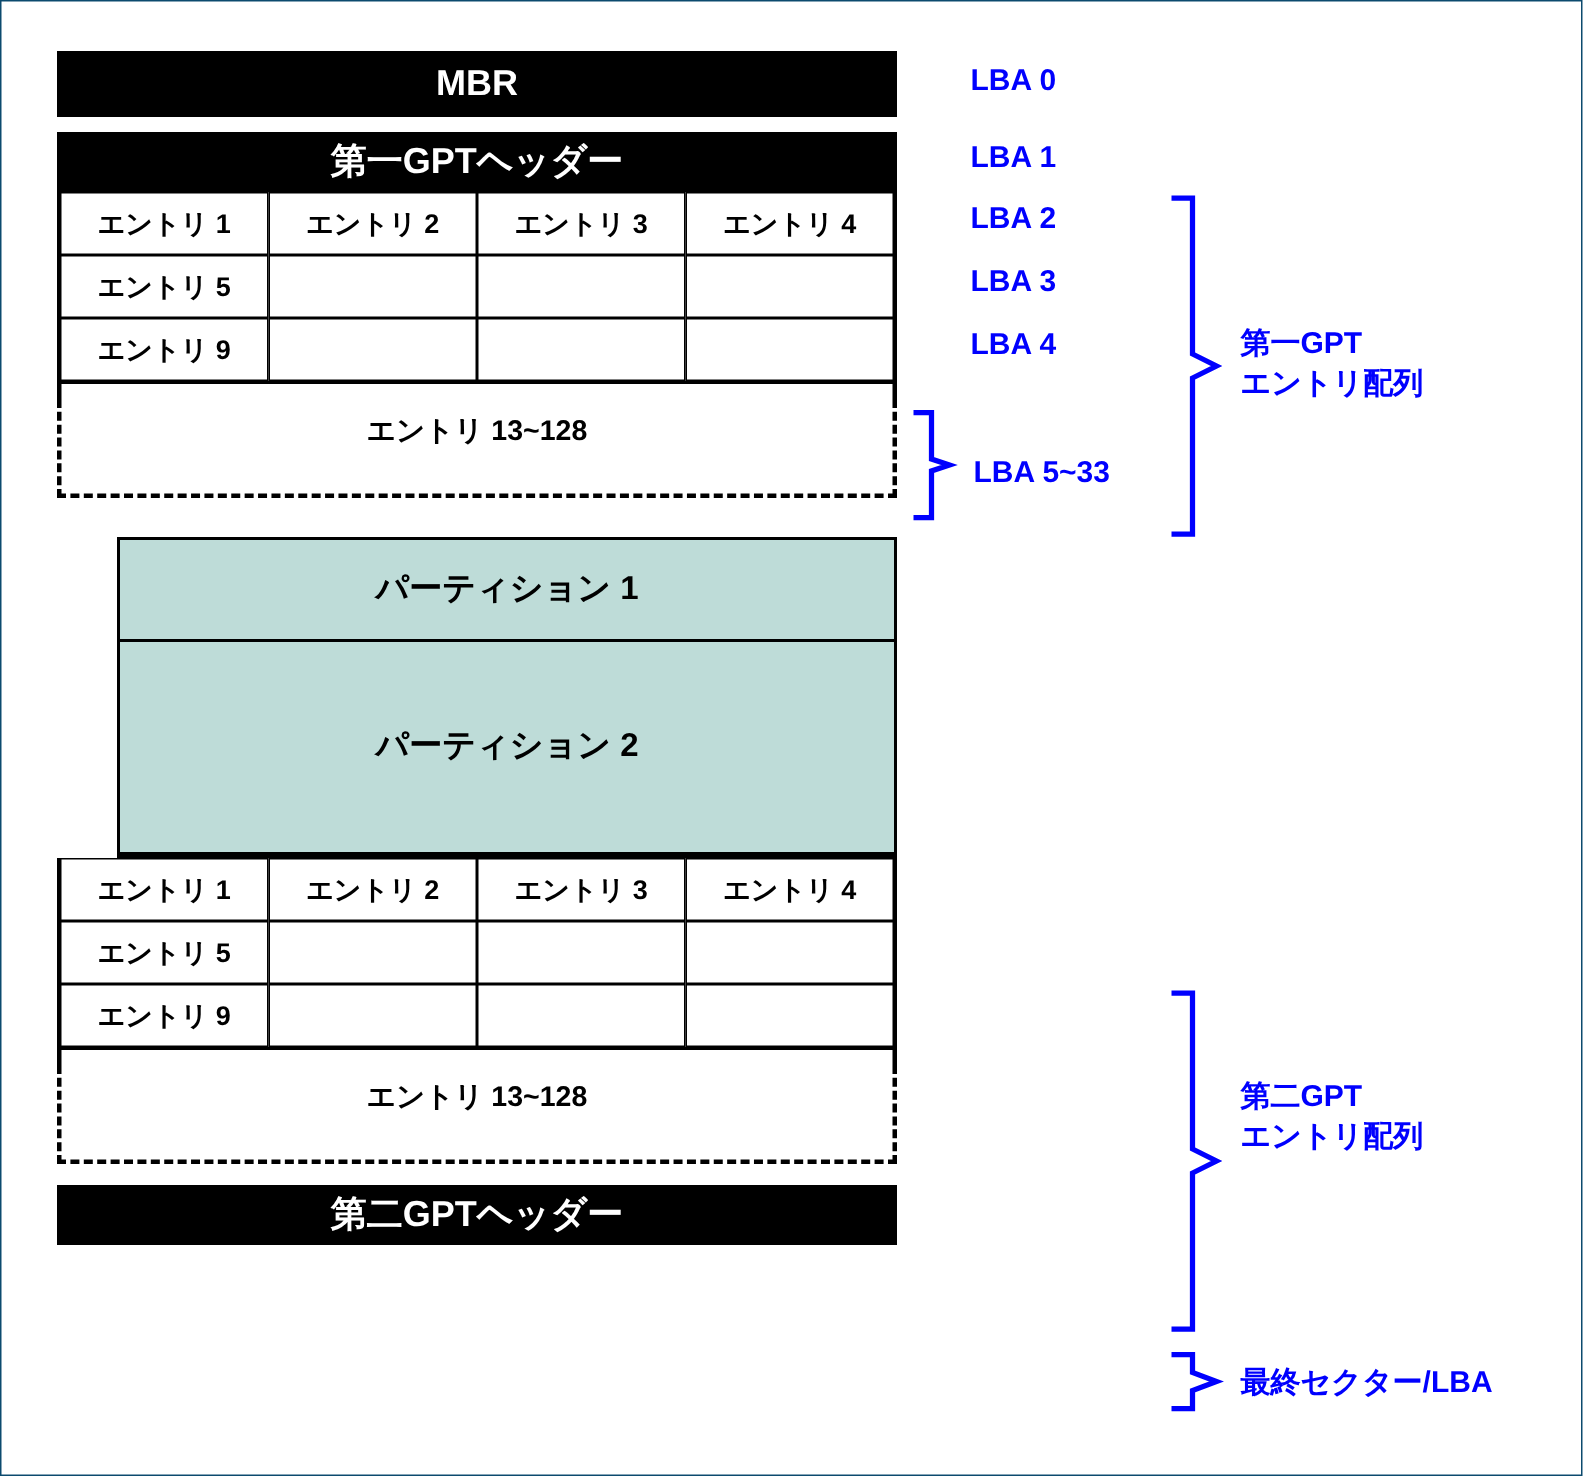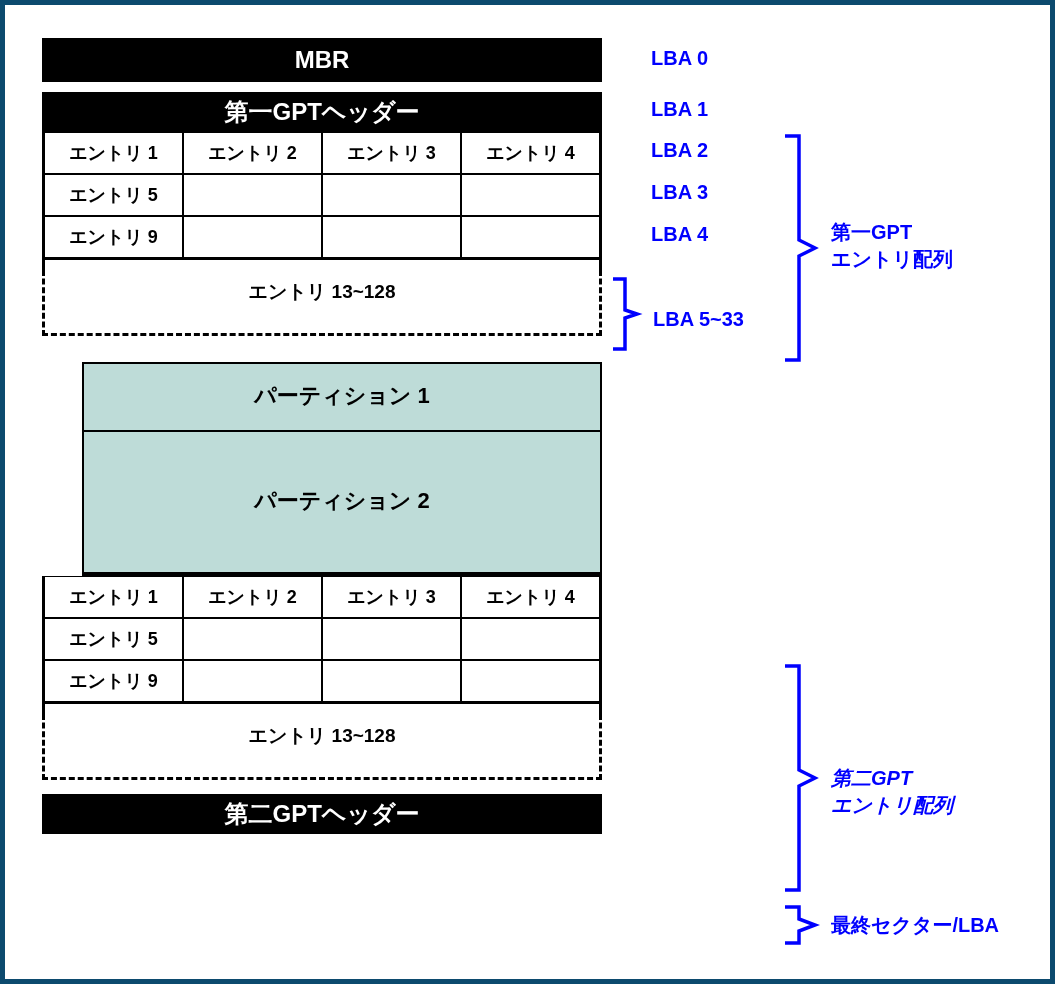--- a/index.html
+++ b/index.html
@@ -1,17 +1,17 @@
 <!DOCTYPE html>
 <html><head>
 <meta charset="utf-8">
 <style>
   * { box-sizing: border-box; }
   body { margin: 0; padding: 0; font-family: Arial, "MS PGothic", sans-serif; background: #fff; }
-  .canvas { position: relative; width: 1055px; height: 984px; border: 5px solid #0c4a6e; }
+  .canvas { position: relative; width: 1055px; height: 984px; border: 1px solid #0c4a6e; }
   .main-col { position: absolute; left: 37px; top: 33px; width: 560px; }
   .hdr { background: #000; color: #fff; text-align: center; font-size: 24px; font-weight: bold; border: 2px solid #000; }
   .mbr { height: 44px; line-height: 40px; }
   .gpt1 { height: 40px; line-height: 36px; margin-top: 10px; }
   .table1 { border: 2px solid #000; border-top: none; }
   .row4 { display: flex; }
   .row4 .cell { flex: 1; border: 1px solid #000; text-align: center; font-size: 18px; font-weight: bold; padding: 8px 0; }
   .gap-dash { height: 11px; border-left: 3px dashed #000; border-right: 3px dashed #000; margin-top: -1px; }
   .entries-rest { height: 66px; border-left: 3px dashed #000; border-right: 3px dashed #000; border-bottom: 3px dashed #000; text-align: center; font-size: 19px; font-weight: bold; line-height: 44px; }
   .part-block { margin-top: 26px; border: 2px solid #000; margin-left: 40px; }
@@ -107,21 +107,21 @@
       </svg>
   </div>
   <div class="annot" style="left:826px; top:214px; white-space:pre-line;">第一GPT
 エントリ配列</div>
 
   <div class="bracket" style="position:absolute; left:776px; top:657px;">
     <svg width="42" height="232">
         <path d="M4 4 L18 4 L18 108 L34 116 L18 124 L18 228 L4 228" fill="none" stroke="#0000fe" stroke-width="3.5"></path>
       </svg>
   </div>
-  <div class="annot" style="left:826px; top:760px; white-space:pre-line;font-style:italic;">第二GPT
+  <div class="annot" style="left:826px; top:716px; white-space:pre-line;">第二GPT
 エントリ配列</div>
 
   <div class="bracket" style="position:absolute; left:776px; top:898px;">
     <svg width="42" height="44">
         <path d="M4 4 L18 4 L18 16 L34 22 L18 28 L18 40 L4 40" fill="none" stroke="#0000fe" stroke-width="3.5"></path>
       </svg>
   </div>
   <div class="annot" style="left:826px; top:907px;">最終セクター/LBA</div>
 
 </div>

